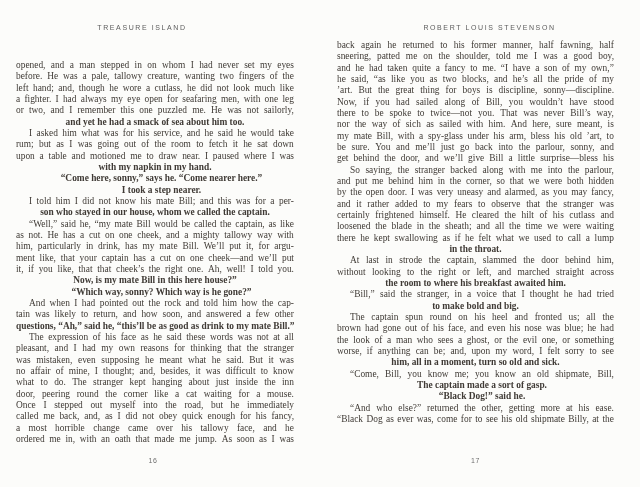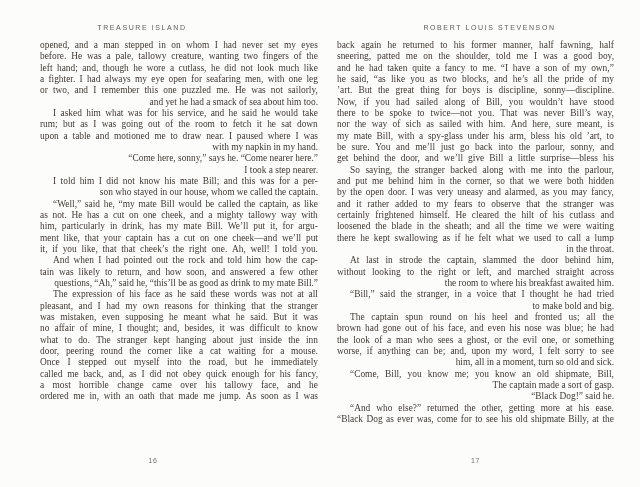--- a/index.html
+++ b/index.html
@@ -28,36 +28,37 @@
   }
   .running-head.left  { left: 28px;  width: 278px; transform: translateX(-25px); }
   .running-head.right { left: 337px; width: 277px; transform: translateX(14px); }
   .text-block {
     position: absolute;
     top: 40px;
     font-size: 9.4px;
     line-height: 11.33px;
     color: #3f3a35;
   }
-  .text-block.left  { left: 40px;  width: 278px; }
+  .text-block.left  { left: 16px;  width: 278px; margin-top: 20px; }
   .text-block.right { left: 337px; width: 277px; }
   .para { margin: 0; }
   .line {
     display: flex;
     justify-content: space-between;
     align-items: baseline;
     height: 11.33px;
     line-height: 11.33px;
     overflow: hidden;
     white-space: nowrap;
   }
   .line span { flex: 0 0 auto; }
   .line.last {
     display: block;
-    text-align: right;
+    text-align: center;
+    font-weight: bold;
   }
   .line.indent { padding-left: 13px; }
   .folio {
     position: absolute;
     top: 457px;
     font-family: "Liberation Sans", sans-serif;
     font-size: 7px;
     letter-spacing: 0.5px;
     color: #6e6e6e;
     text-align: center;
@@ -308,20 +309,24 @@
           <span>cheek’s</span>
           <span>the</span>
           <span>right</span>
           <span>one.</span>
           <span>Ah,</span>
           <span>well!</span>
           <span>I</span>
           <span>told</span>
           <span>you.</span>
         </div>
+        <div class="line last">Now, is my mate Bill in this here house?”</div>
+      </div>
+      <div class="para">
+        <div class="line last indent">“Which way, sonny? Which way is he gone?”</div>
       </div>
       <div class="para">
         <div class="line indent">
           <span>And</span>
           <span>when</span>
           <span>I</span>
           <span>had</span>
           <span>pointed</span>
           <span>out</span>
           <span>the</span>

